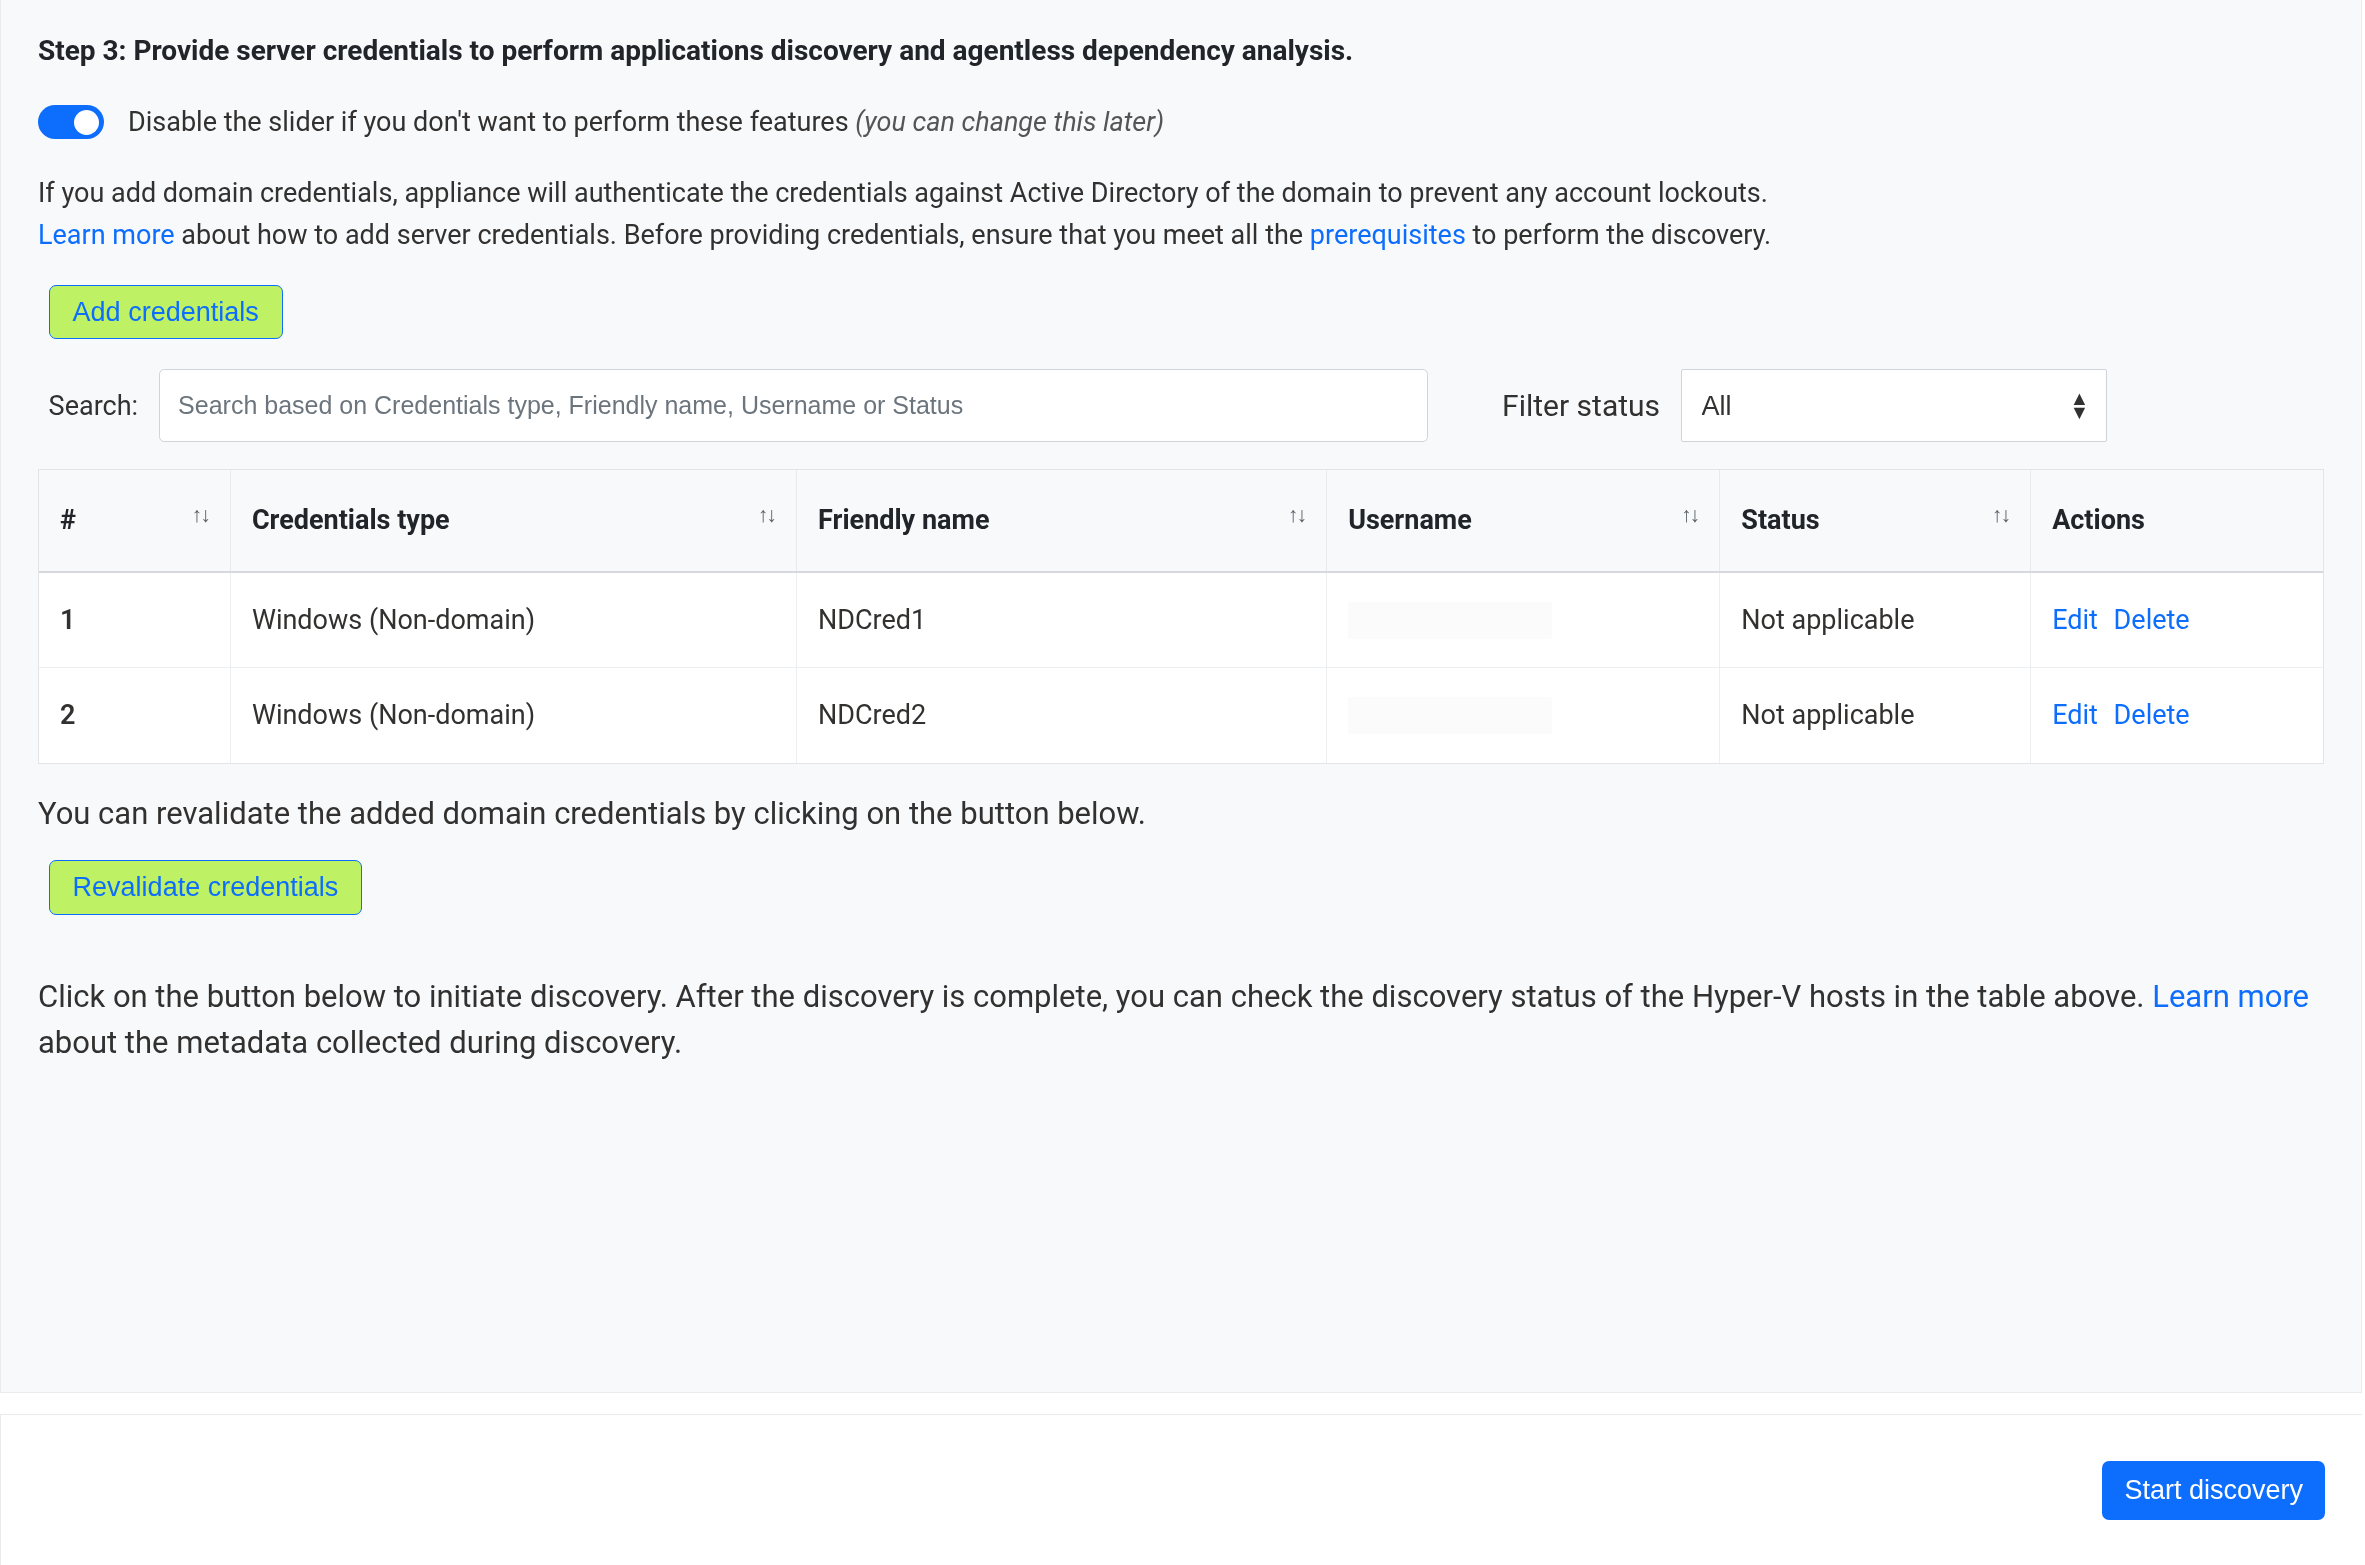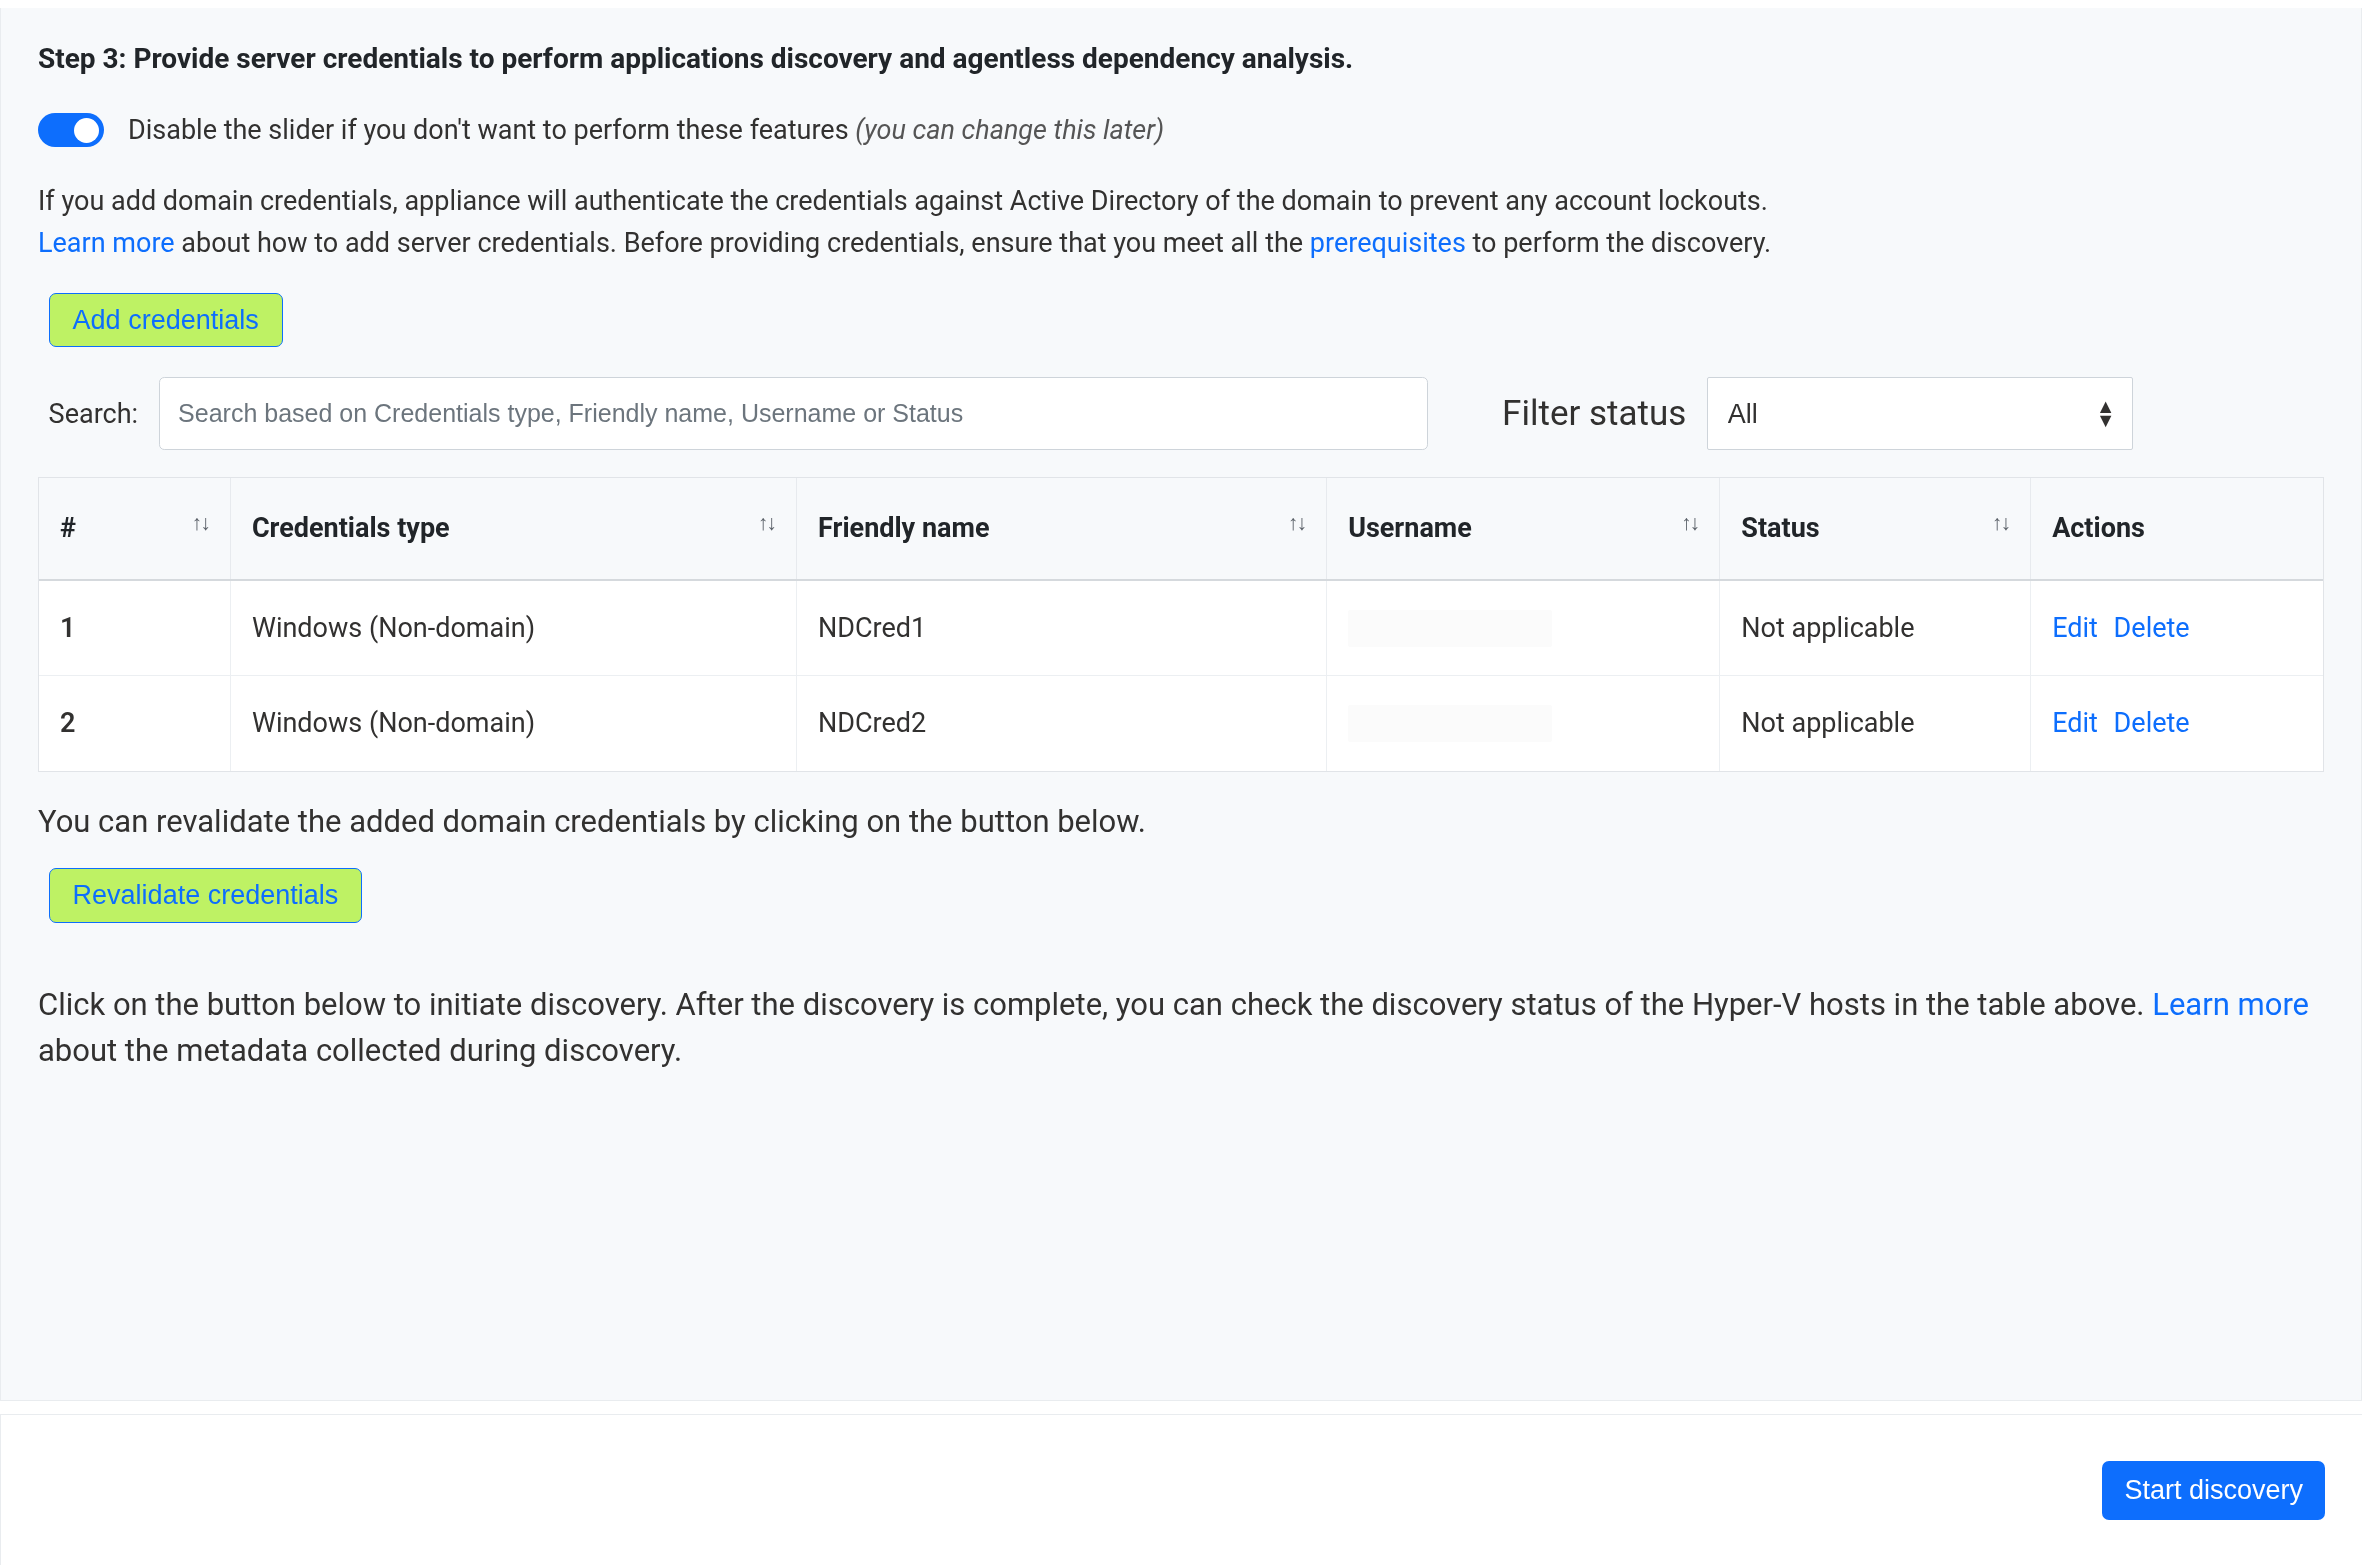--- a/index.html
+++ b/index.html
@@ -11,21 +11,21 @@
     line-height: 1.5;
   }
   .page {
     width: 2366px;
     height: 1565px;
     position: relative;
     background: #ffffff;
   }
   .panel {
     position: absolute;
-    left: 0; right: 0; top: 8px;
+    left: 0; right: 0; top: 0;
     padding: 30px 37px 0 37px;
     background: #f7f9fb;
     border: 0.9px solid #e9ecef;
     border-top: none;
     height: 1393px;
     width: 2362px;
   }
   .step-title {
     font-weight: 700;
     font-size: 28px;
@@ -92,21 +92,21 @@
     width: 1269px;
     height: 73px;
     border: 1.3px solid #ced4da;
     border-radius: 5.3px;
     background: #ffffff;
     font-size: 25px;
     padding: 0 18px;
     color: #323130;
   }
   .search-input::placeholder { color: #6c757d; }
-  .filter-label { font-size: 35px; margin-left: 53px; }
+  .filter-label { font-size: 30px; margin-left: 53px; }
   .select-wrap {
     position: relative;
     width: 426px;
     height: 73px;
   }
   .select {
     width: 100%; height: 100%;
     border: 1.3px solid #ced4da;
     border-radius: 2px;
     background: #ffffff;

